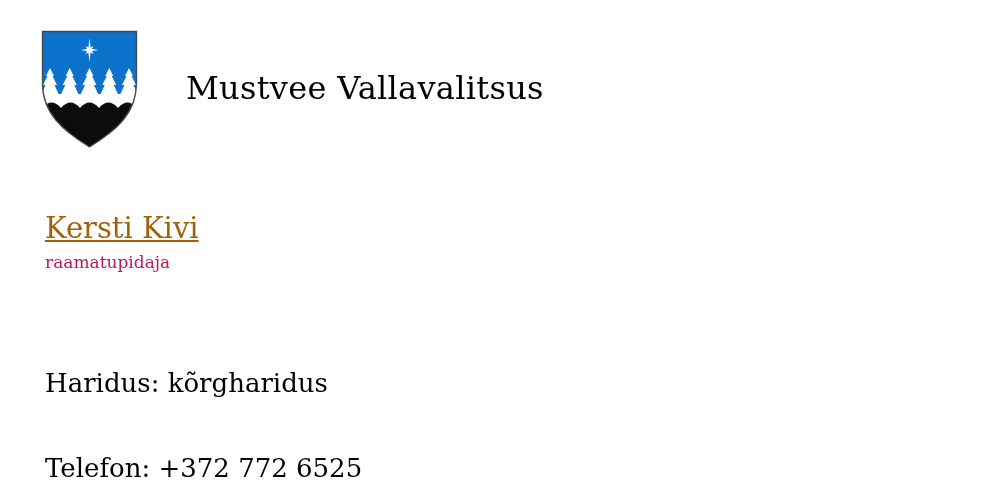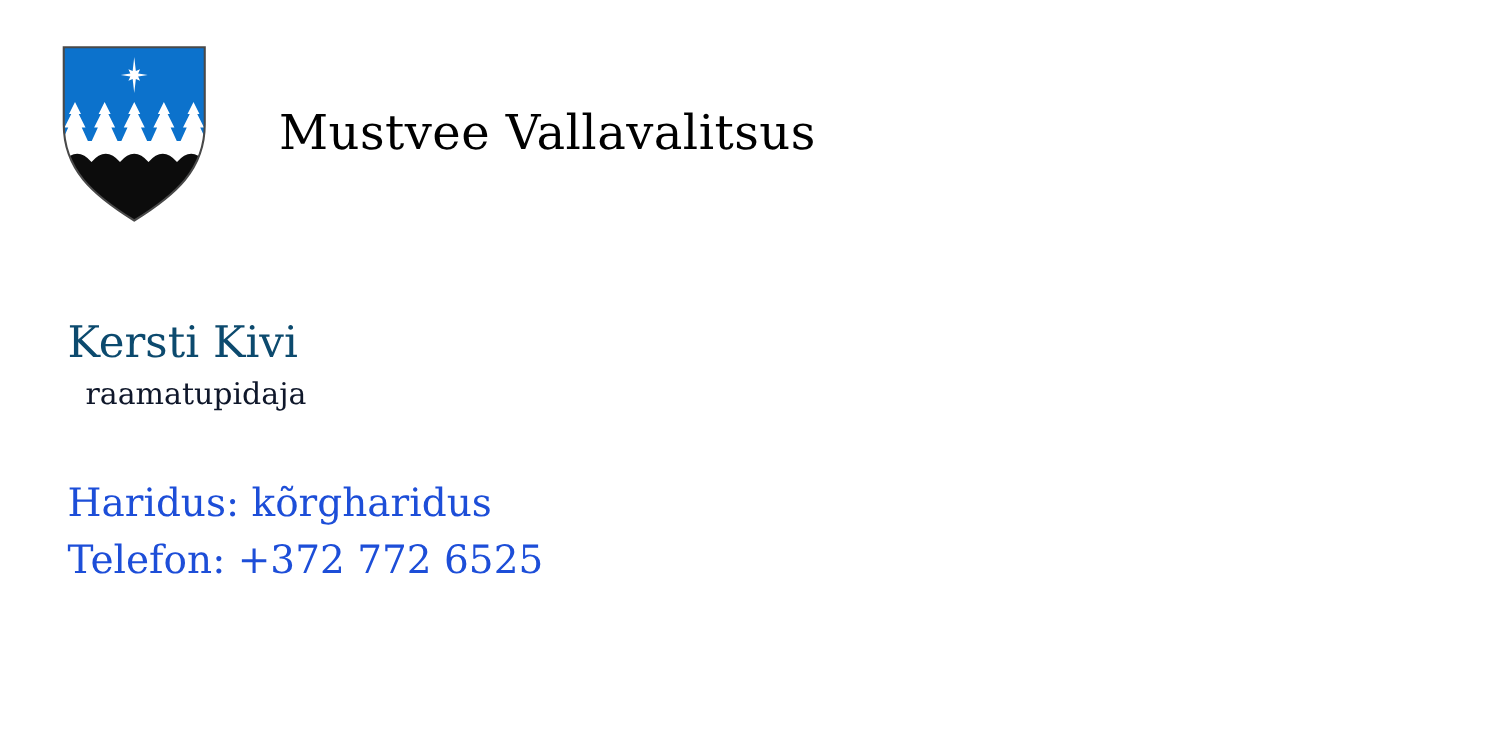--- a/index.html
+++ b/index.html
@@ -31,42 +31,44 @@
     letter-spacing: 0.3px;
     color: #000000;
     white-space: nowrap;
   }
   .person-name {
     position: absolute;
     left: 45px;
     top: 212px;
     font-size: 29px;
     line-height: 32px;
-    color: #0c4a6e;
+    color: #a16207;
     white-space: nowrap;
+    text-decoration: underline;
   }
   .person-role {
     position: absolute;
-    left: 57px;
+    left: 45px;
     top: 248px;
-    font-size: 20px;
+    font-size: 17px;
     line-height: 28px;
-    color: #0f172a;
+    color: #be185d;
     white-space: nowrap;
   }
   .contact-block {
     position: absolute;
     left: 45px;
     top: 317px;
   }
   .contact-line {
     font-size: 26px;
     line-height: 38px;
-    color: #1d4ed8;
+    color: #000000;
     white-space: nowrap;
+    margin-top: 47px;
   }
   
   .coa .field  { fill: var(--coa-field, #0c72cc); }
   .coa .charge { fill: var(--coa-charge, #ffffff); }
   .coa .base   { fill: var(--coa-base, #0c0c0c); }
   .coa .outline { fill: none; stroke: var(--coa-outline, #494949); stroke-width: 1.4; }
 </style>
 </head>
 <body>
 

